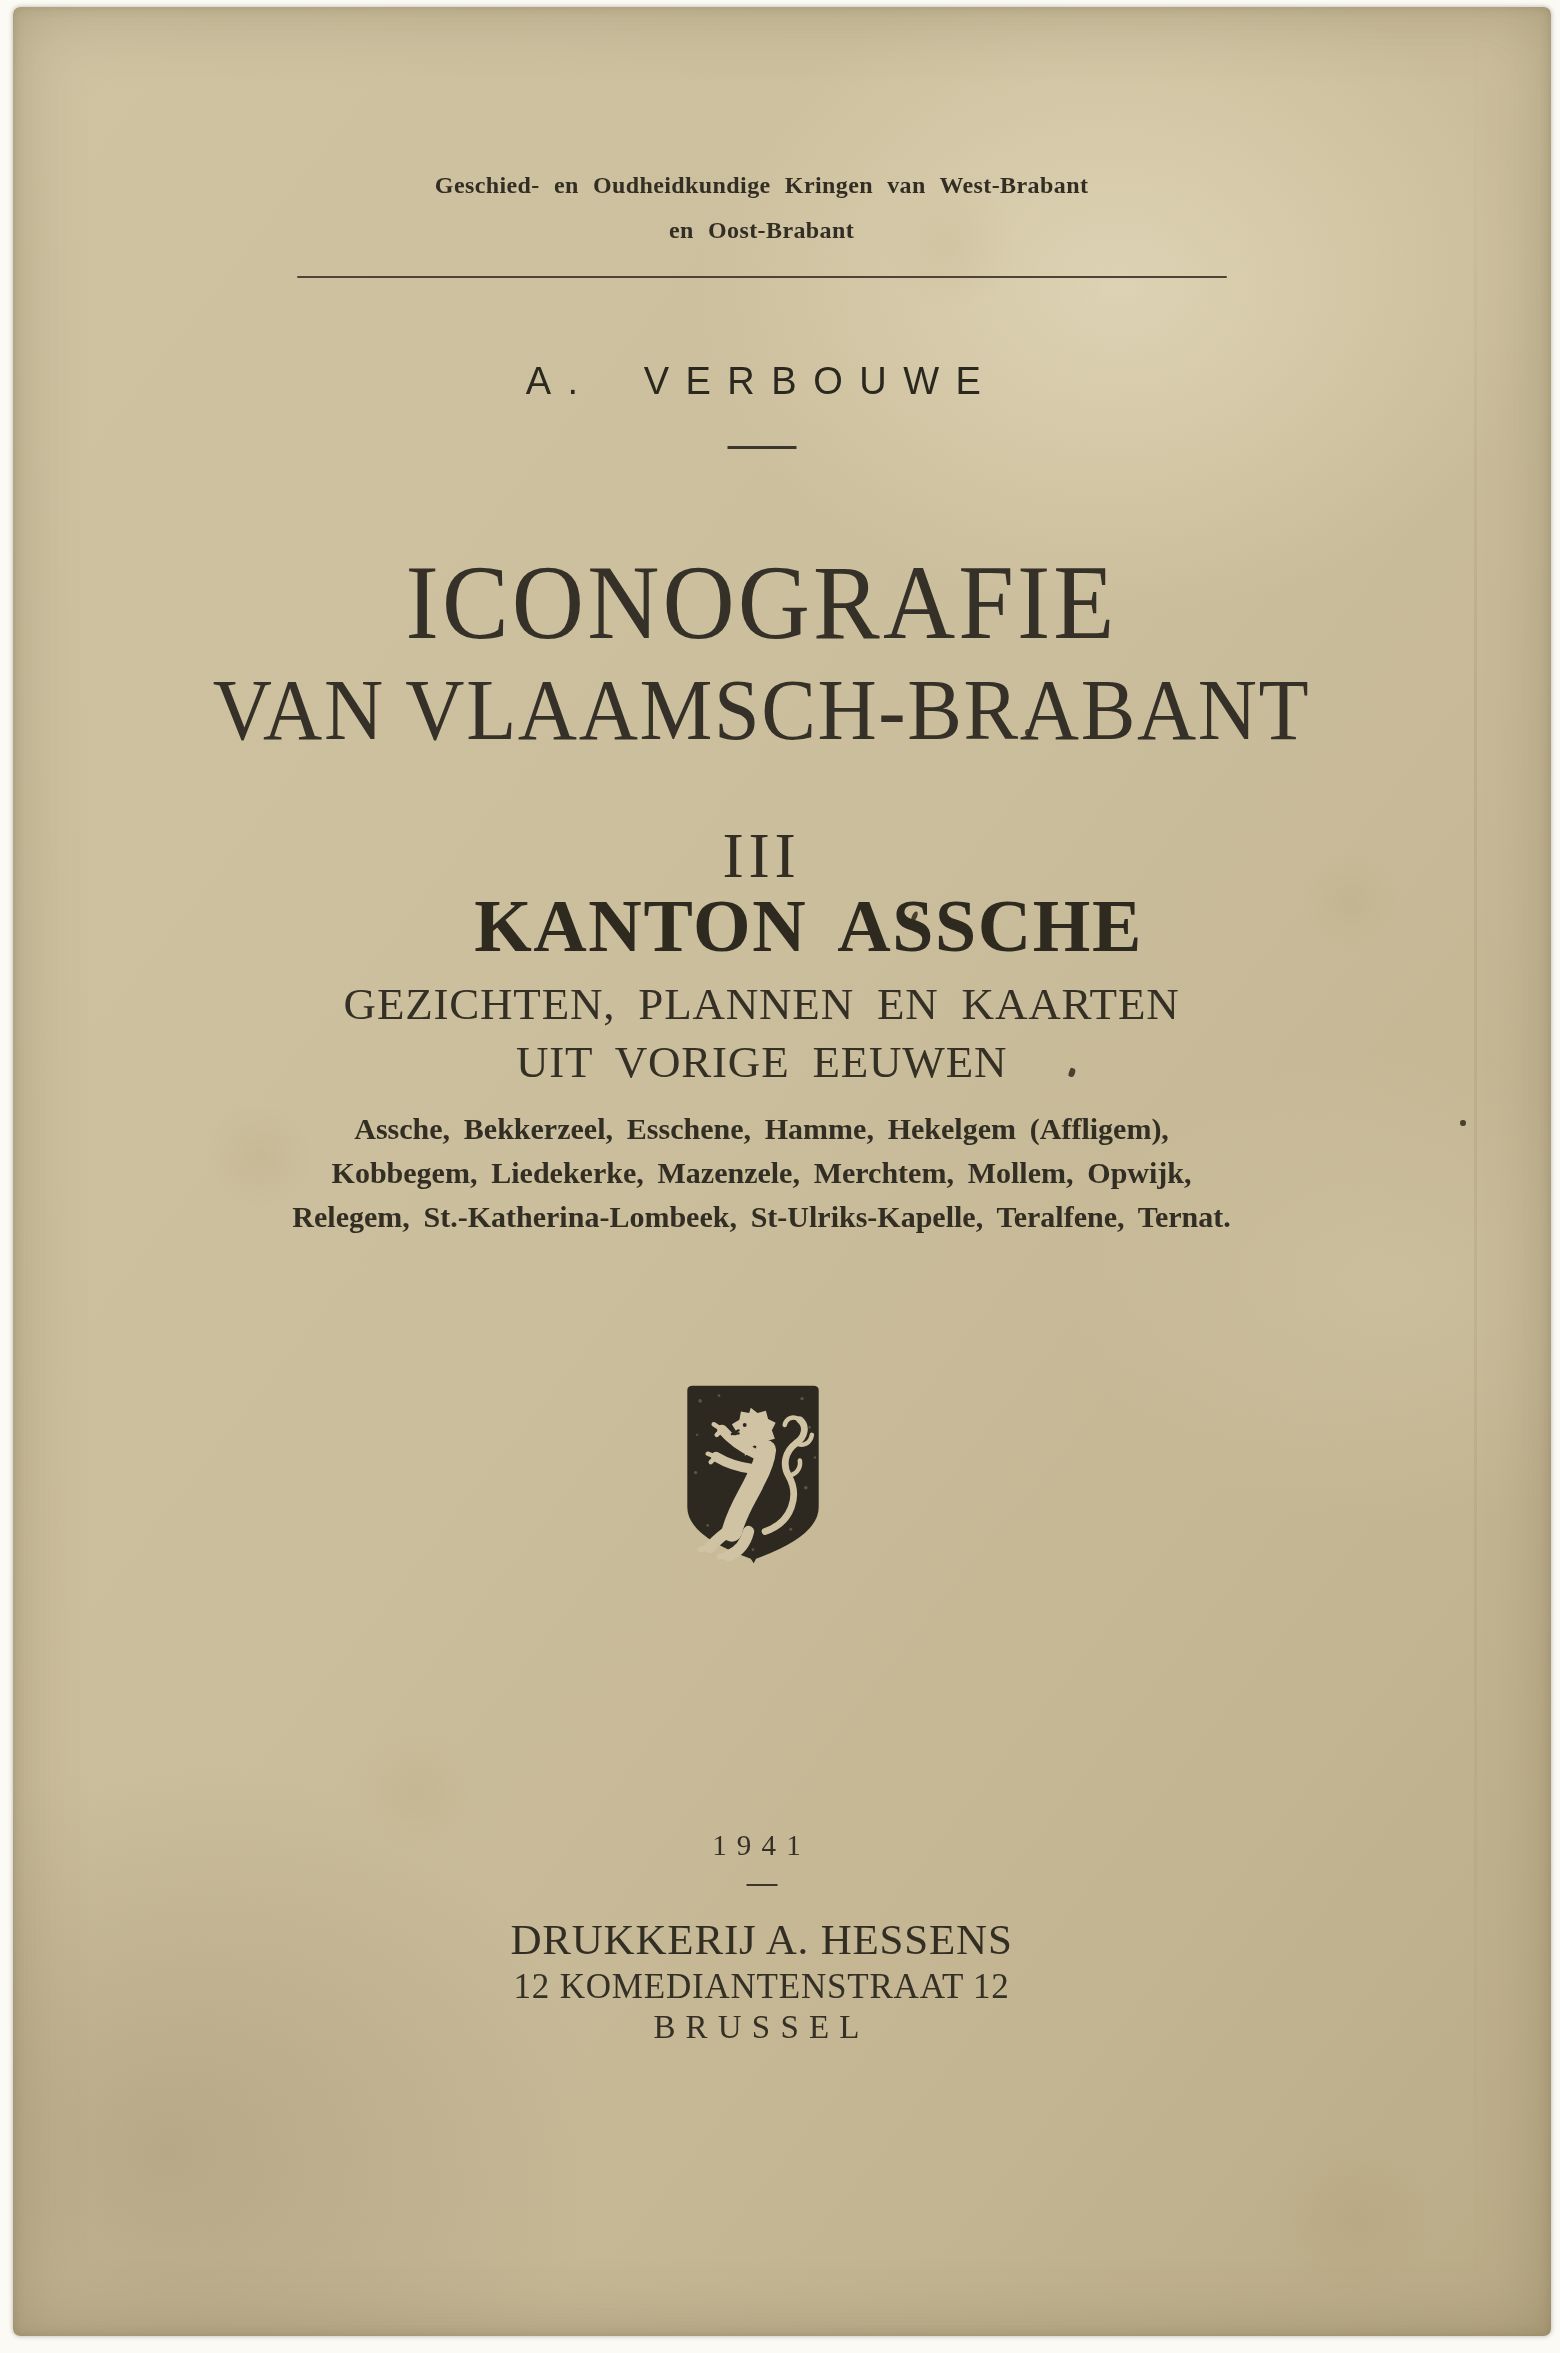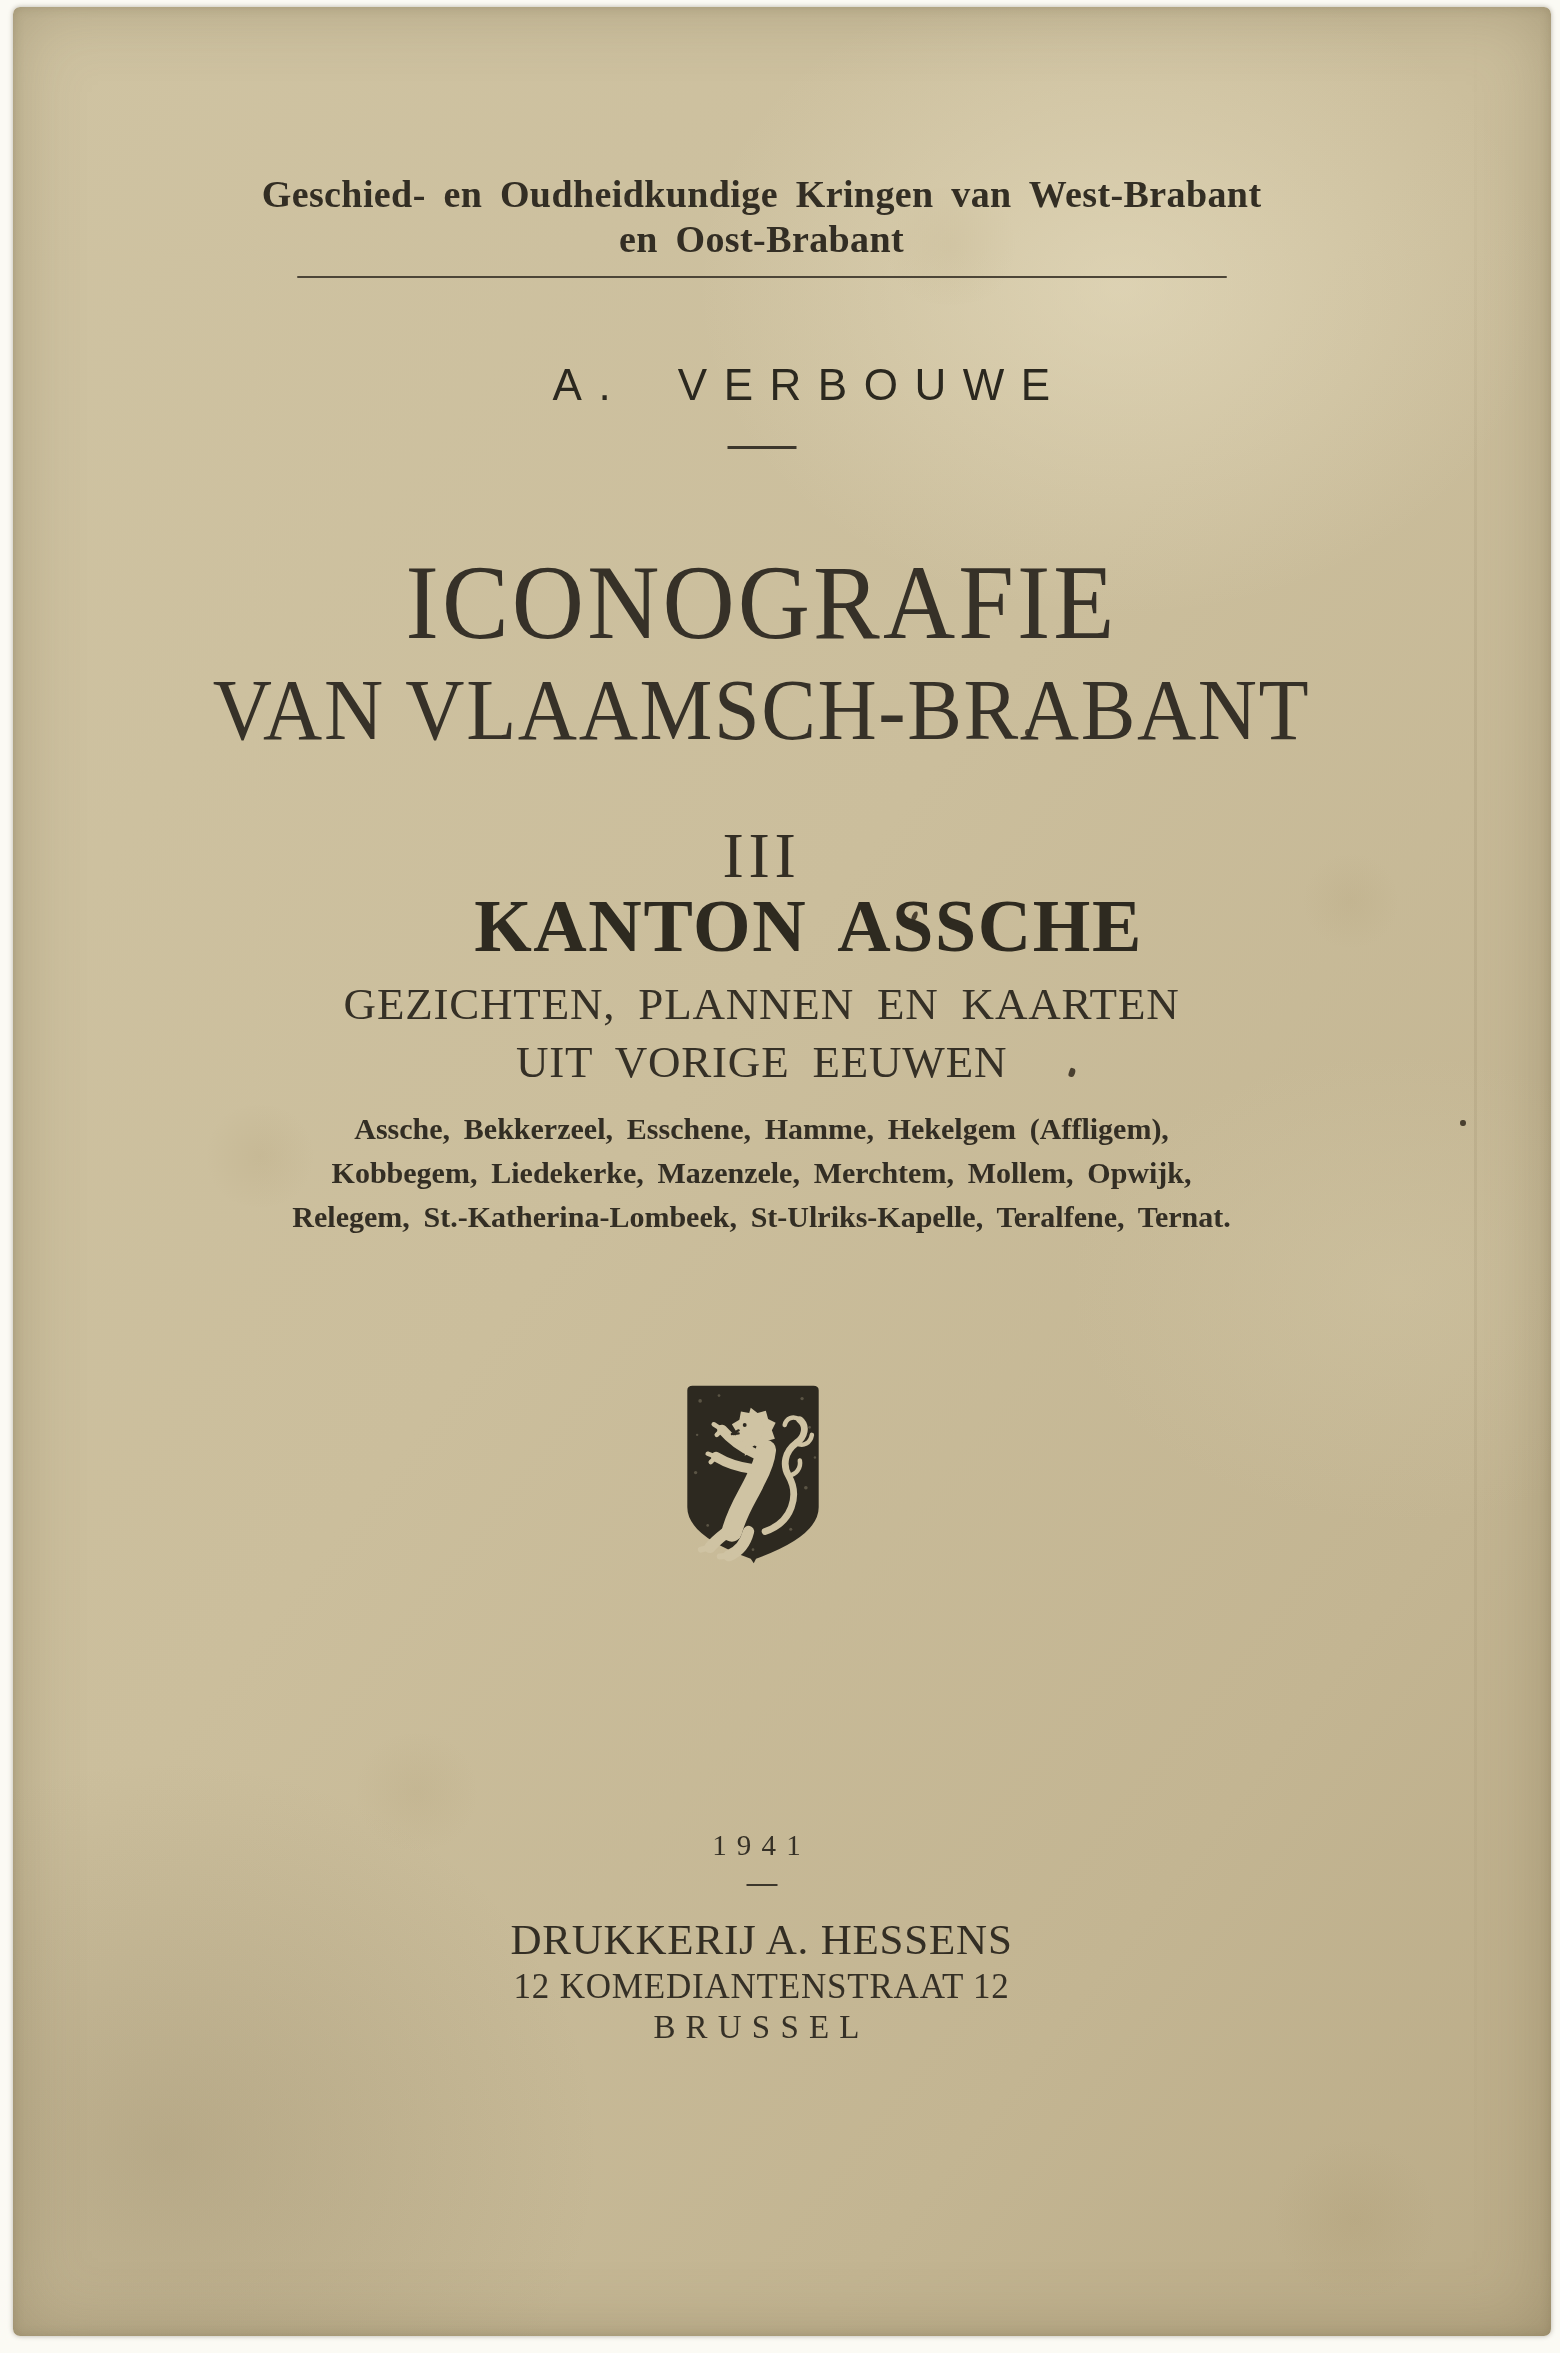--- a/index.html
+++ b/index.html
@@ -26,25 +26,25 @@
   .crease{
     position:absolute;top:0;bottom:0;width:3.1px;
     background:linear-gradient(to bottom, rgba(118,102,70,0), rgba(118,102,70,.14) 30%, rgba(118,102,70,.10) 70%, rgba(118,102,70,0));
   }
   
   .stain{position:absolute;border-radius:50%;pointer-events:none;}
   .speck{position:absolute;border-radius:50%;background:#4a4030;pointer-events:none;}
   
   .content{position:absolute;left:0;right:41px;top:0;bottom:0;}
   .line{position:absolute;left:0;width:100%;text-align:center;color:#2f2b21;white-space:nowrap;}
-  .society{font-weight:bold;font-size:38px;word-spacing:7.8px;letter-spacing:0.4px;color:#332e24;}
+  .society{font-weight:bold;font-size:24px;word-spacing:7.8px;letter-spacing:0.4px;color:#332e24;}
   .rule-wide{position:absolute;left:50%;transform:translateX(-50%);width:930px;height:2.4px;background:#4c4537;border-radius:1.6px;}
   .author{
     font-family:"Liberation Sans", sans-serif;
-    font-size:44px;letter-spacing:16.5px;word-spacing:22px;color:#2b281f;padding-left:48px;
+    font-size:38px;letter-spacing:16.5px;word-spacing:22px;color:#2b281f;
   }
   .rule-small{position:absolute;left:50%;transform:translateX(-50%);width:69px;height:3.1px;background:#3c372c;}
   .title-main{font-size:100px;letter-spacing:3.1px;transform:scaleY(1.05);transform-origin:50% 0;color:#363128;}
   .title-sub{font-size:82px;letter-spacing:1.6px;transform:scaleY(1.05);transform-origin:50% 0;color:#363128;}
   .volume-num{font-size:64px;letter-spacing:4.7px;color:#332e24;margin-top:16px;}
   .volume-title{font-size:74px;font-weight:bold;letter-spacing:1.6px;word-spacing:14px;color:#2e2a20;margin-left:47px;}
   .subtitle{font-size:45px;word-spacing:11px;letter-spacing:0.8px;color:#353026;}
   .places{font-size:30px;font-weight:bold;word-spacing:6.3px;color:#332e24;}
   .year{font-size:29px;letter-spacing:10.2px;color:#353026;}
   .dash{position:absolute;left:50%;transform:translateX(-50%);width:31px;height:2.4px;background:#3c372c;}

